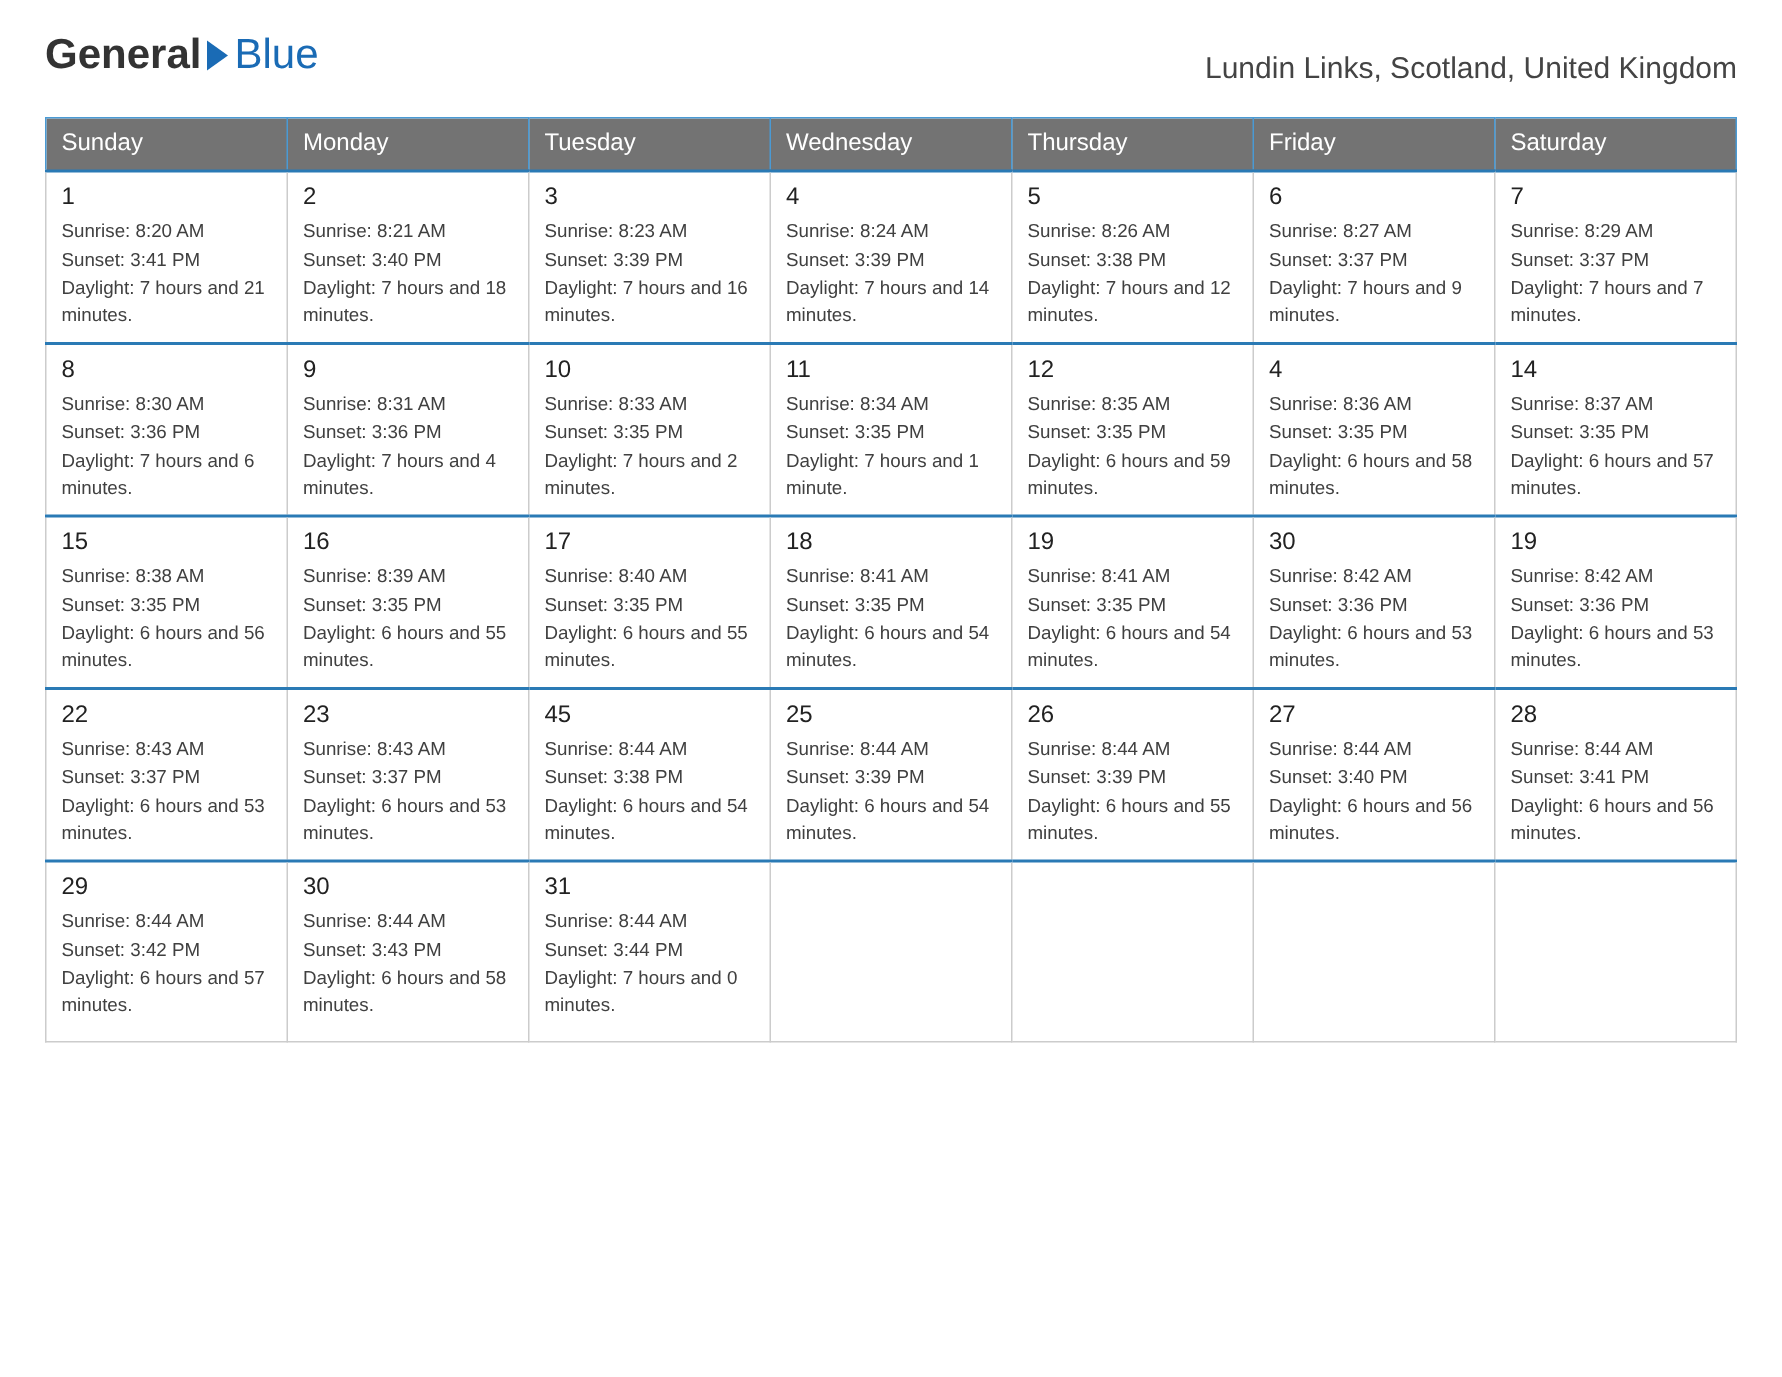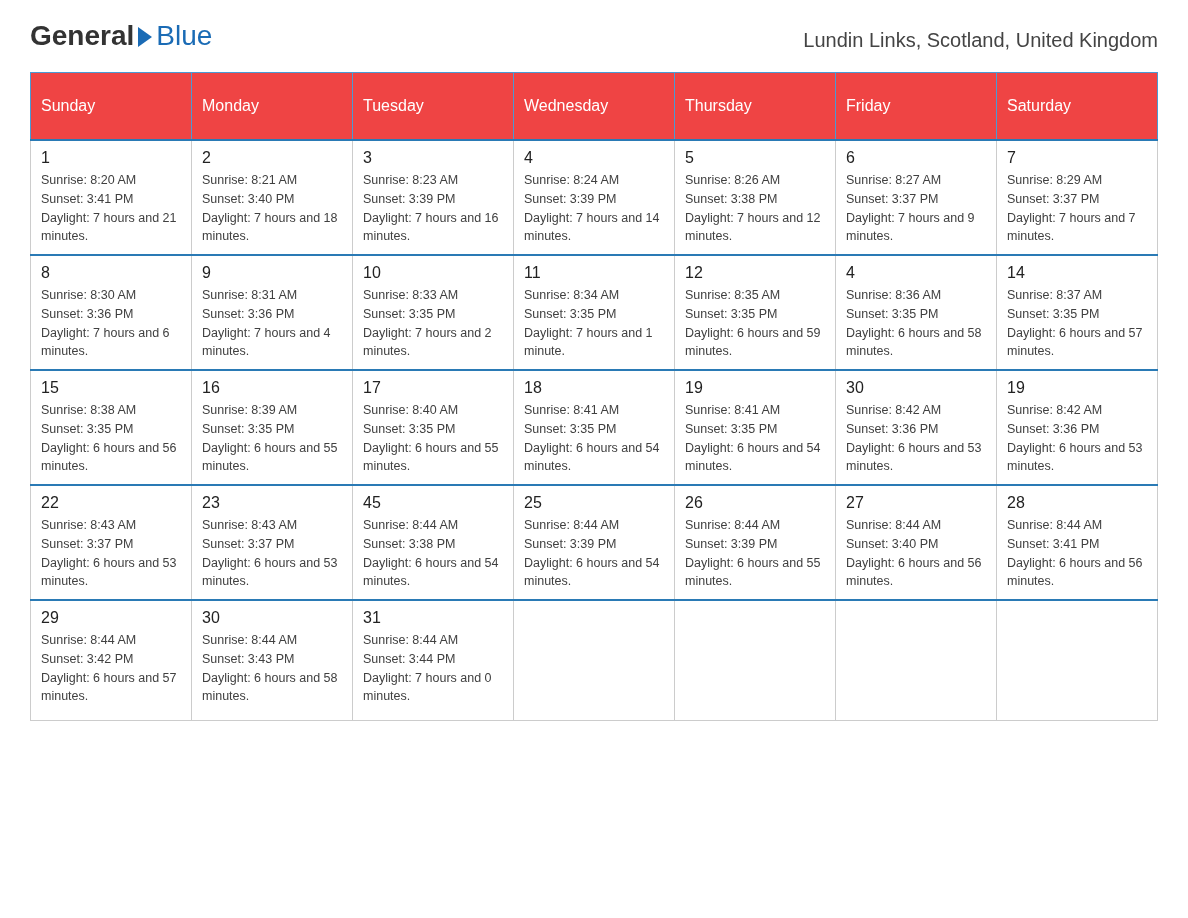--- a/index.html
+++ b/index.html
@@ -6,21 +6,21 @@
     body {
       font-family: Arial, sans-serif;
       background: #ffffff;
       width: 1188px;
       min-height: 918px;
       padding: 20px 30px;
     }
     .header-area {
       display: flex;
       justify-content: space-between;
-      align-items: flex-end;
+      align-items: flex-start;
       margin-bottom: 20px;
     }
     .logo {
       display: flex;
       align-items: center;
       gap: 4px;
     }
     .logo-text-general {
       font-size: 28px;
       font-weight: bold;
@@ -44,33 +44,33 @@
     }
     .month-title {
       font-size: 52px;
       font-weight: bold;
       color: #222222;
       line-height: 1.1;
     }
     .location-subtitle {
       font-size: 20px;
       color: #444444;
-      margin-top: 0;
+      margin-top: 15px;
     }
     .calendar-table {
       width: 100%;
       border-collapse: collapse;
       border: 1px solid #cccccc;
     }
     .calendar-table th {
-      background-color: #ef4444;
+      background-color: #737373;
       color: #ffffff;
       font-size: 16px;
       font-weight: normal;
-      padding: 24px 10px;
+      padding: 8px 10px;
       text-align: left;
       border: 1px solid #4a9ad4;
     }
     .calendar-table td {
       vertical-align: top;
       padding: 8px 10px;
       border: 1px solid #cccccc;
       width: 14.28%;
       background: #ffffff;
       font-size: 13px;

